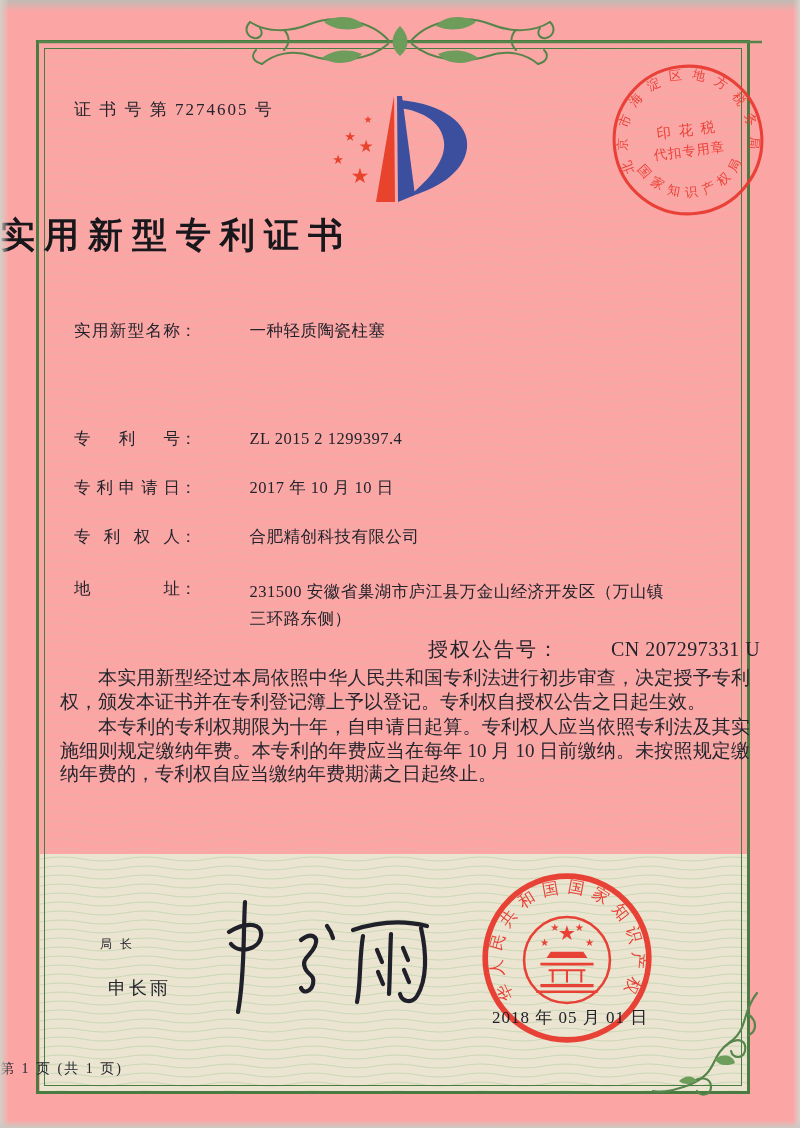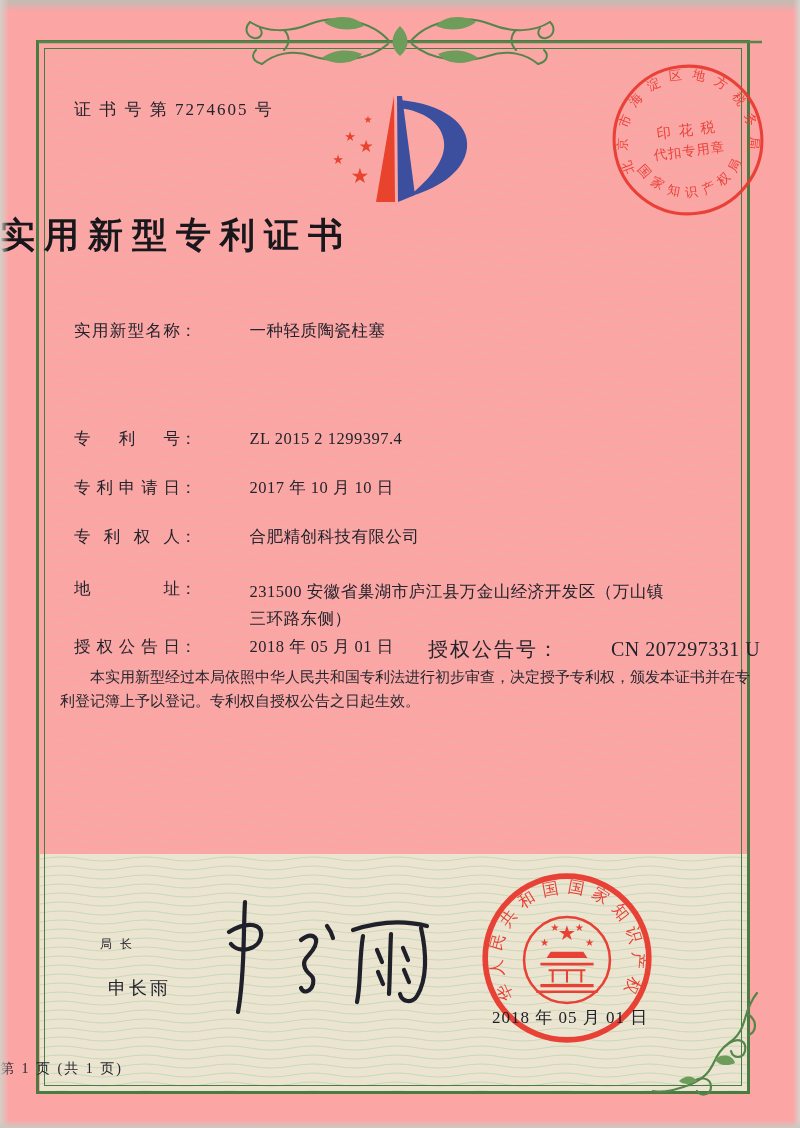--- a/index.html
+++ b/index.html
@@ -43,21 +43,21 @@
   .fvalue{letter-spacing:.5px;margin-left:45px;}
   .frow.addr{white-space:normal;}
   .addr .fvalue{display:inline-block;vertical-align:top;width:418px;line-height:27px;}
   .frow.r1{top:320px;} .frow.r2{top:378px;} .frow.r3{top:428px;}
   .frow.r4{top:477px;} .frow.r5{top:526px;} .frow.r6{top:578px;}
   .frow.grant{top:636px;}
   .grant-right{position:absolute;left:428px;top:636px;font-size:20px;
     color:#23232b;z-index:2;white-space:nowrap;}
   .grant-right .glabel{letter-spacing:2px;}
 
-  .paras{position:absolute;left:60px;top:666px;width:690px;font-size:15px;
+  .paras{position:absolute;left:60px;top:666px;width:690px;font-size:19px;
     line-height:23.5px;text-align:justify;color:#26262e;z-index:2;}
   .paras p{margin:0 0 2px;text-indent:2em;}
 
   .sig-title{position:absolute;left:100px;top:936px;font-size:12px;
     letter-spacing:8px;color:#23232b;z-index:3;}
   .sig-name{position:absolute;left:96px;top:976px;font-size:18px;
     letter-spacing:3px;color:#23232b;z-index:3;margin-left:12px;}
   .autograph{position:absolute;left:205px;top:888px;z-index:3;}
 
   .official-seal{position:absolute;left:477px;top:868px;width:180px;height:180px;
@@ -155,29 +155,27 @@
   <div class="frow r4">
     <span class="flabel">专利申请日</span><span class="fcolon">：</span><span class="fvalue">2017 年 10 月 10 日</span>
   </div>
   <div class="frow r5">
     <span class="flabel">专利权人</span><span class="fcolon">：</span><span class="fvalue">合肥精创科技有限公司</span>
   </div>
   <div class="frow r6 addr">
     <span class="flabel">地址</span><span class="fcolon">：</span><span class="fvalue">231500 安徽省巢湖市庐江县万金山经济开发区（万山镇三环路东侧）</span>
   </div>
 
-  <div class="frow grant">
-    <span class="flabel">授权公告日</span><span class="fcolon">：</span><span class="fvalue">2018 年 05 月 01 日</span>
-  </div>
   <div class="grant-right">
     <span class="glabel">授权公告号</span><span class="fcolon">：</span><span class="fvalue">CN 207297331 U</span>
   </div>
 
   <div class="paras">
     <p>本实用新型经过本局依照中华人民共和国专利法进行初步审查，决定授予专利权，颁发本证书并在专利登记簿上予以登记。专利权自授权公告之日起生效。</p>
+    <p>本专利的专利权期限为十年，自申请日起算。专利权人应当依照专利法及其实施细则规定缴纳年费。本专利的年费应当在每年 10 月 10 日前缴纳。未按照规定缴纳年费的，专利权自应当缴纳年费期满之日起终止。</p>
   </div>
 
   <div class="sig-title">局长</div>
   <div class="sig-name">申长雨</div>
   <svg class="autograph" width="235" height="135" viewBox="0 0 235 135">
     <g stroke="#20202a" stroke-width="4.2" fill="none" stroke-linecap="round" stroke-linejoin="round">
       <path d="M24 44 C 40 34 58 34 56 48 C 54 62 34 66 26 56"></path>
       <path d="M40 14 C 38 48 40 86 33 124"></path>
       <path d="M96 52 C 106 44 114 48 110 58 C 106 68 96 70 100 80 C 103 88 110 86 108 96 C 106 104 98 106 96 100"></path>
       <path d="M122 38 C 125 42 127 46 128 50"></path>

